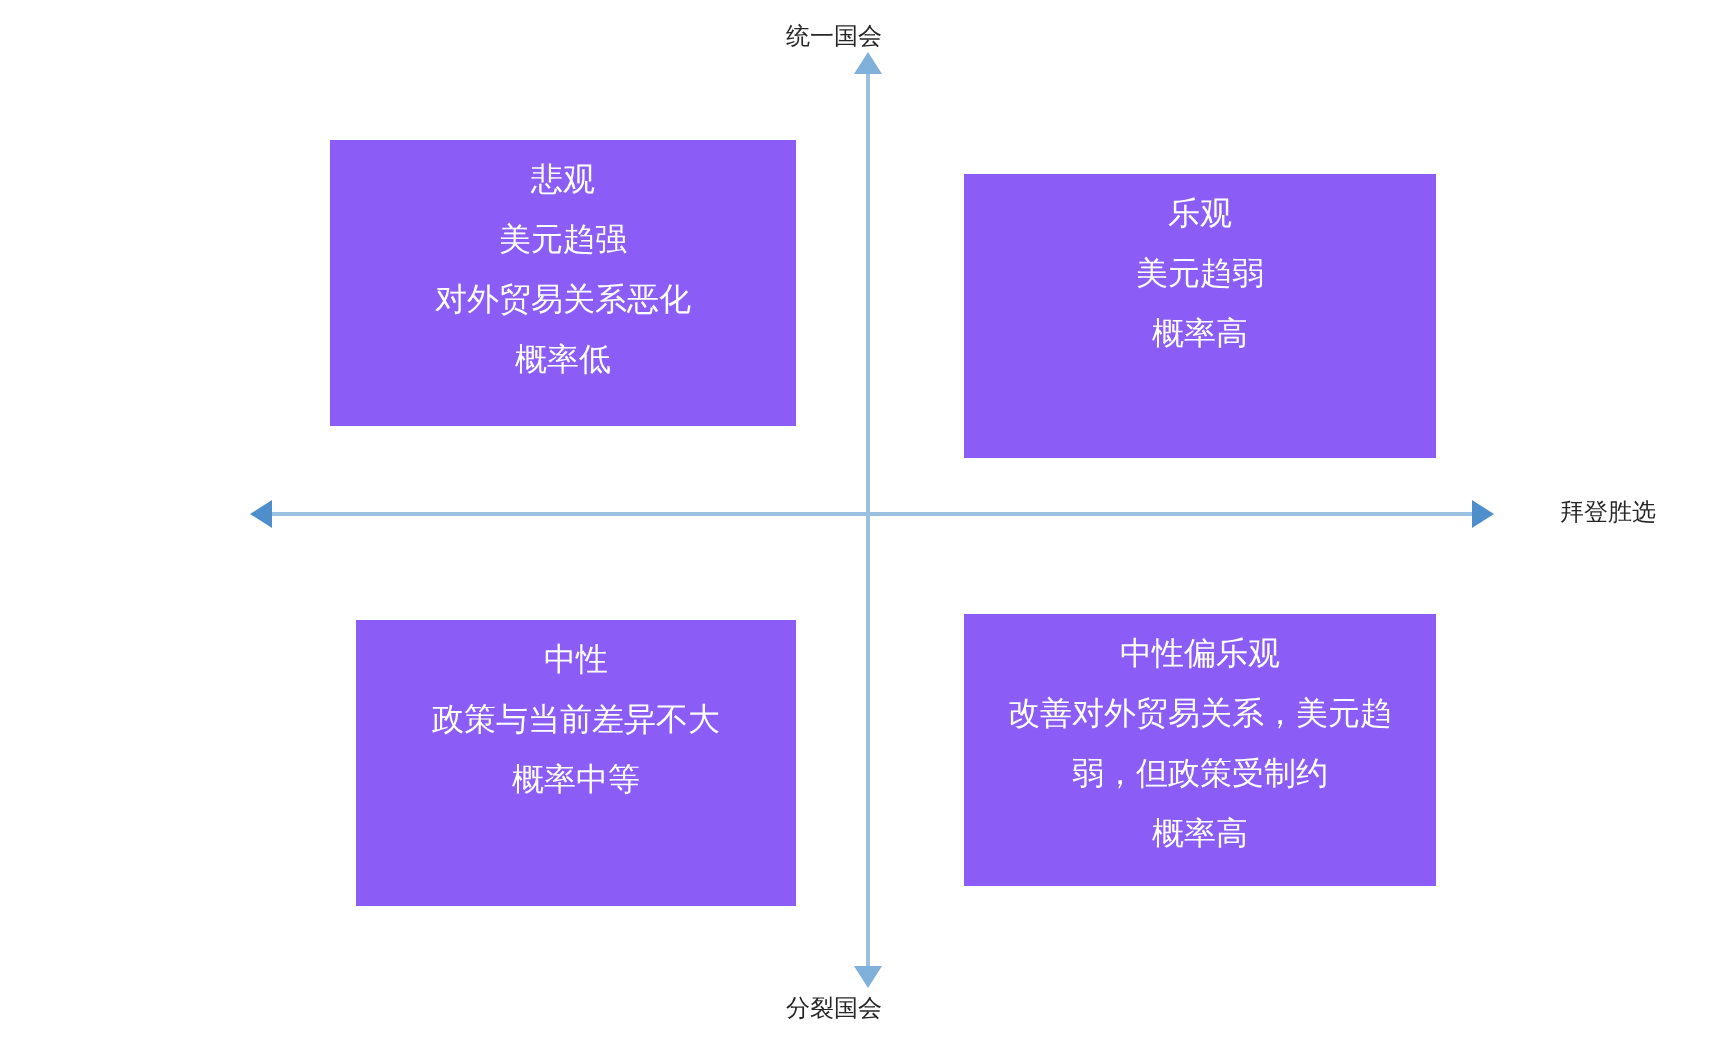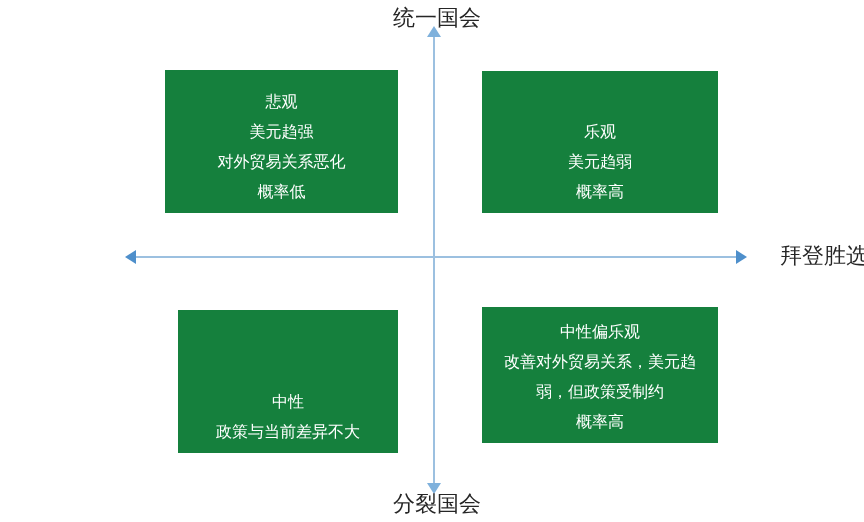--- a/index.html
+++ b/index.html
@@ -66,53 +66,53 @@
     top: 250px;
     border-top: 7px solid transparent;
     border-bottom: 7px solid transparent;
     border-left: 11px solid #4E8FCB;
   }
 
   
   .axis-label {
     position: absolute;
     color: #262626;
-    font-size: 22px;
+    font-size: 12px;
     line-height: 22px;
     white-space: nowrap;
   }
   #label-top    { left: 393px; top: 7px; }
   #label-bottom { left: 393px; top: 493px; text-align: center; }
   #label-left   { left: 8px;   top: 245px; }
   #label-right  { left: 780px; top: 245px; }
 
   
   .quad-box {
     position: absolute;
-    background: #15803d;
+    background: #8b5cf6;
     display: flex;
     flex-direction: column;
     align-items: center;
-    justify-content: flex-end;
+    justify-content: flex-start;
     box-sizing: border-box;
     padding: 6px 10px;
   }
   .quad-line {
     color: #ffffff;
     font-size: 16px;
     line-height: 30px;
     text-align: center;
     white-space: nowrap;
   }
   .quad-line.wrap {
     white-space: normal;
   }
 
   #box-top-left     { left: 165px; top: 70px;  width: 233px; height: 143px; }
-  #box-top-right    { left: 482px; top: 71px;  width: 236px; height: 142px; }
+  #box-top-right    { left: 482px; top: 87px;  width: 236px; height: 142px; }
   #box-bottom-left  { left: 178px; top: 310px; width: 220px; height: 143px; }
   #box-bottom-right { left: 482px; top: 307px; width: 236px; height: 136px; }
 </style>
 </head>
 <body>
 
 <div id="canvas">
 
   <div class="axis-line" id="v-axis"></div>
   <div class="axis-line" id="h-axis"></div>
@@ -134,20 +134,21 @@
 
   <div class="quad-box" id="box-top-right">
     <div class="quad-line">乐观</div>
     <div class="quad-line">美元趋弱</div>
     <div class="quad-line">概率高</div>
   </div>
 
   <div class="quad-box" id="box-bottom-left">
     <div class="quad-line">中性</div>
     <div class="quad-line">政策与当前差异不大</div>
+    <div class="quad-line">概率中等</div>
   </div>
 
   <div class="quad-box" id="box-bottom-right">
     <div class="quad-line">中性偏乐观</div>
     <div class="quad-line wrap">改善对外贸易关系，美元趋弱，但政策受制约</div>
     <div class="quad-line">概率高</div>
   </div>
 
 </div>
 

